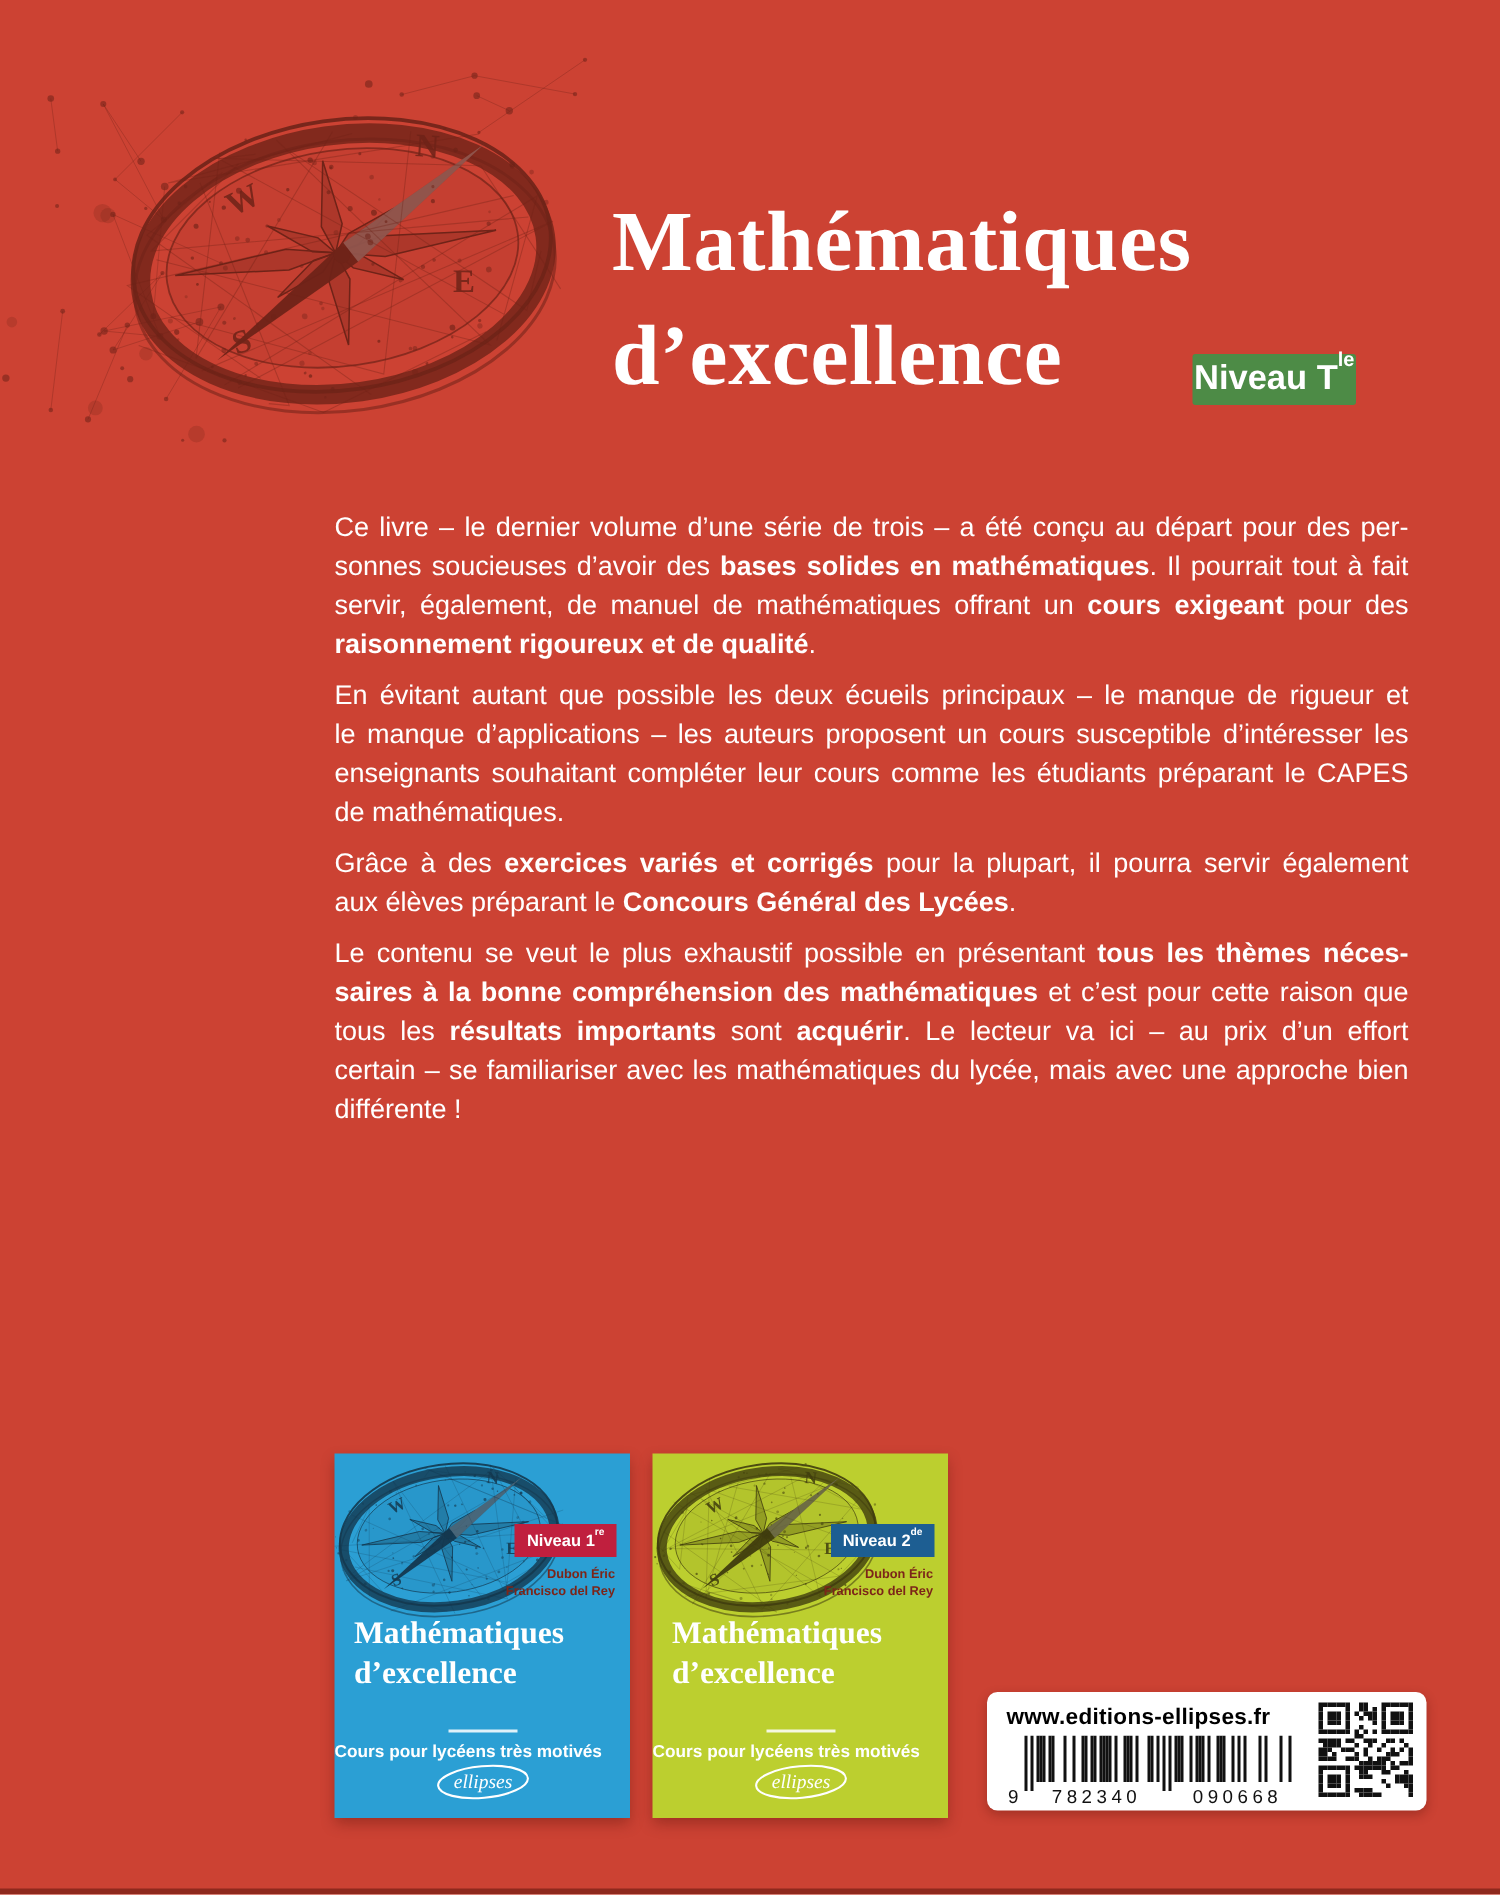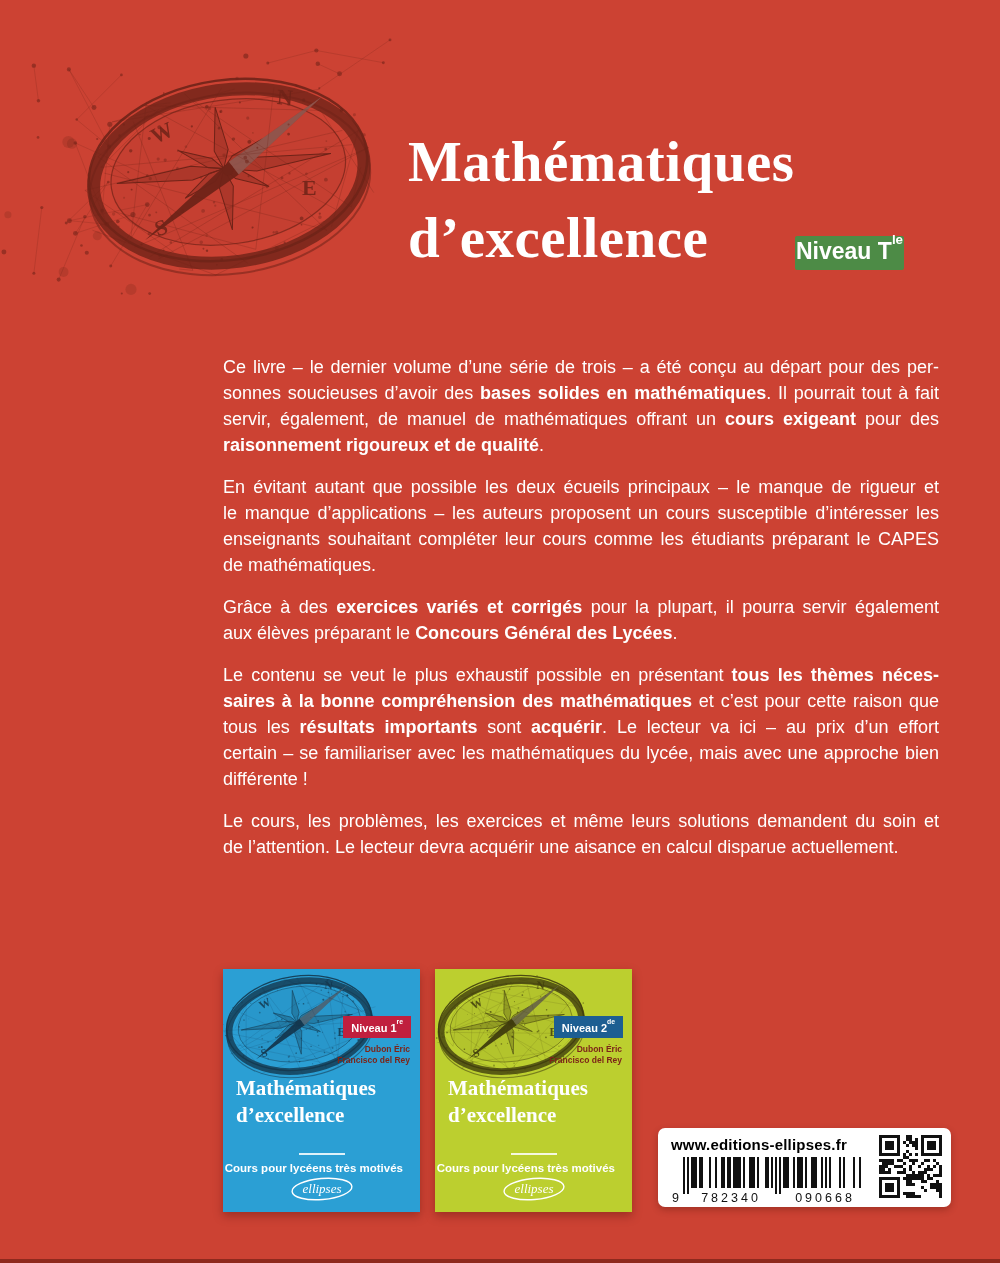--- a/index.html
+++ b/index.html
@@ -9,40 +9,40 @@
   .hero-compass{position:absolute;left:-8px;top:30px;width:470px;height:300px;}
   
   .title{position:absolute;left:408px;top:124px;color:#fff;
          font-family:"Liberation Serif",serif;font-weight:700;
          font-size:57px;line-height:76px;letter-spacing:.5px;}
   .level-badge{position:absolute;left:795px;top:236px;color:#fff;font-weight:700;
          font-size:23px;padding:2px 1px 5px;border-radius:2px;}
   .level-badge sup{font-size:58%;position:relative;top:-.45em;}
   
   .body-text{position:absolute;left:223px;top:338px;width:716px;color:#fff;font-size:18px;}
-  .para{margin:16px 0 8px 0;}
+  .para{margin:0 0 8px 0;}
   .line{white-space:nowrap;overflow:hidden;height:26px;line-height:26px;
         text-align:justify;text-align-last:justify;}
   .line.last{text-align-last:left;}
   .line b{font-weight:700;}
   
   .cover{position:absolute;top:969px;width:197px;height:243px;
          box-shadow:0 4px 9px rgba(70,12,5,.35);}
   .cover-compass{position:absolute;left:0;top:2px;width:158px;height:110px;}
   .cover-badge{position:absolute;right:9px;top:47px;color:#fff;font-weight:700;
          font-size:11px;line-height:13px;padding:2px 8px 3px;}
   .cover-badge sup{font-size:62%;position:relative;top:-.4em;}
   .cover-authors{position:absolute;right:10px;top:75px;text-align:right;
          font-size:8.5px;line-height:11px;font-weight:700;color:#7c2519;}
   .cover-title{position:absolute;left:13px;top:106px;color:#fff;
          font-family:"Liberation Serif",serif;font-weight:700;
          font-size:21px;line-height:27px;}
   .cover-divider{position:absolute;left:50%;top:184px;width:46px;height:2px;
          margin-left:-23px;background:rgba(255,255,255,.85);}
-  .cover-tagline{position:absolute;left:0;right:17px;top:193px;text-align:right;
+  .cover-tagline{position:absolute;left:0;right:0;top:193px;text-align:left;
          color:#fff;font-weight:700;font-size:11.5px;}
   .cover-logo{position:absolute;left:50%;bottom:5px;transform:translateX(-50%);}
   
   .isbn-box{position:absolute;left:658px;top:1128px;width:293px;height:79px;
          background:#fff;border-radius:7px;box-shadow:0 3px 7px rgba(70,12,5,.3);}
   .website{position:absolute;left:13px;top:8px;font-size:15px;font-weight:700;
          color:#000000;letter-spacing:.2px;}
   .barcode{position:absolute;left:13px;top:29px;}
   .qr{position:absolute;right:7px;top:6px;}
   .bottom-edge{position:absolute;left:0;right:0;bottom:0;height:4px;
@@ -261,24 +261,20 @@
       <div class="para">
         <div class="line"><span>Grâce à des </span><b>exercices variés et corrigés</b><span> pour la plupart, il pourra servir également</span></div>
         <div class="line last"><span>aux élèves préparant le </span><b>Concours Général des Lycées</b><span>.</span></div>
       </div>
       <div class="para">
         <div class="line"><span>Le contenu se veut le plus exhaustif possible en présentant </span><b>tous les thèmes néces-</b></div>
         <div class="line"><b>saires à la bonne compréhension des mathématiques</b><span> et c’est pour cette raison que</span></div>
         <div class="line"><span>tous les </span><b>résultats importants</b><span> sont </span><b>acquérir</b><span>. Le lecteur va ici – au prix d’un effort</span></div>
         <div class="line"><span>certain – se familiariser avec les mathématiques du lycée, mais avec une approche bien</span></div>
         <div class="line last"><span>différente !</span></div>
-      </div>
-      <div class="para">
-        <div class="line"><span>Le cours, les problèmes, les exercices et même leurs solutions demandent du soin et</span></div>
-        <div class="line last"><span>de l’attention. Le lecteur devra acquérir une aisance en calcul disparue actuellement.</span></div>
       </div>
     </div>
 
   <div id="covers">
       <div class="cover" style="left: 223px; background: rgb(43, 159, 212);">
         <svg class="cover-compass" viewBox="0 0 158 110">
           <g transform="translate(76,52) scale(0.52) rotate(-8)" stroke="#14384f" fill="none">
             <ellipse cx="0" cy="14" rx="141" ry="90" stroke-width="2" opacity="0.55"></ellipse>
             <ellipse cx="0" cy="6" rx="136" ry="86" stroke-width="13" opacity="0.8"></ellipse>
             <ellipse cx="0" cy="0" rx="140" ry="90" stroke-width="2.5" opacity="0.9"></ellipse>

